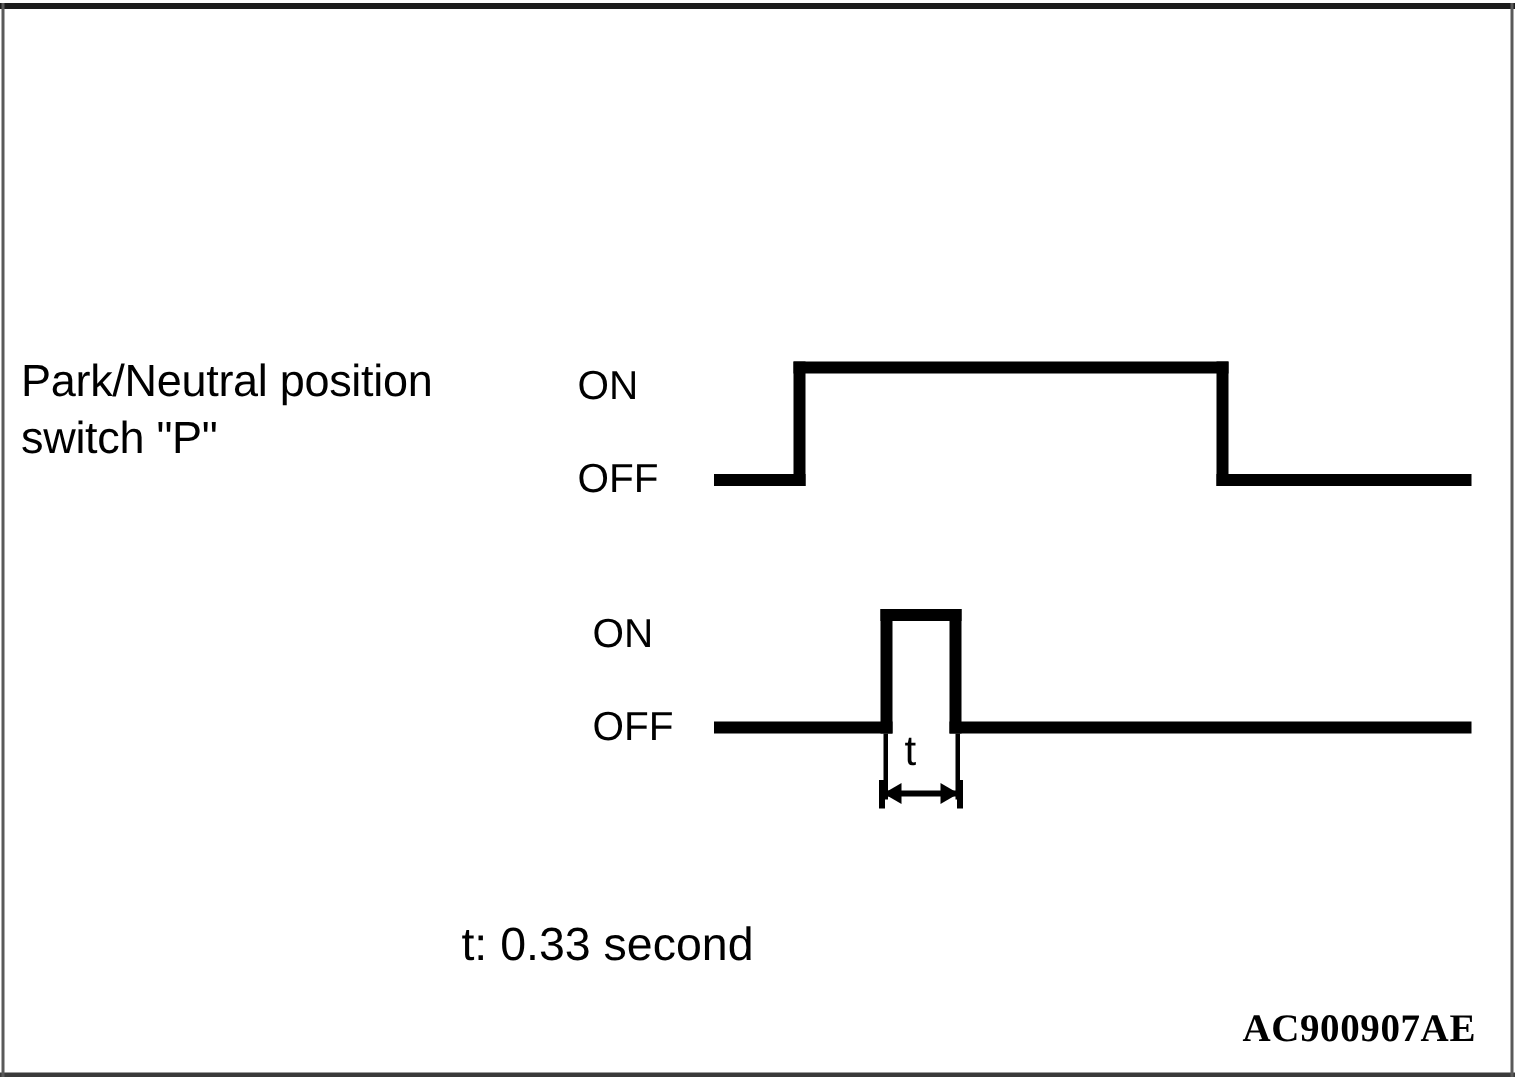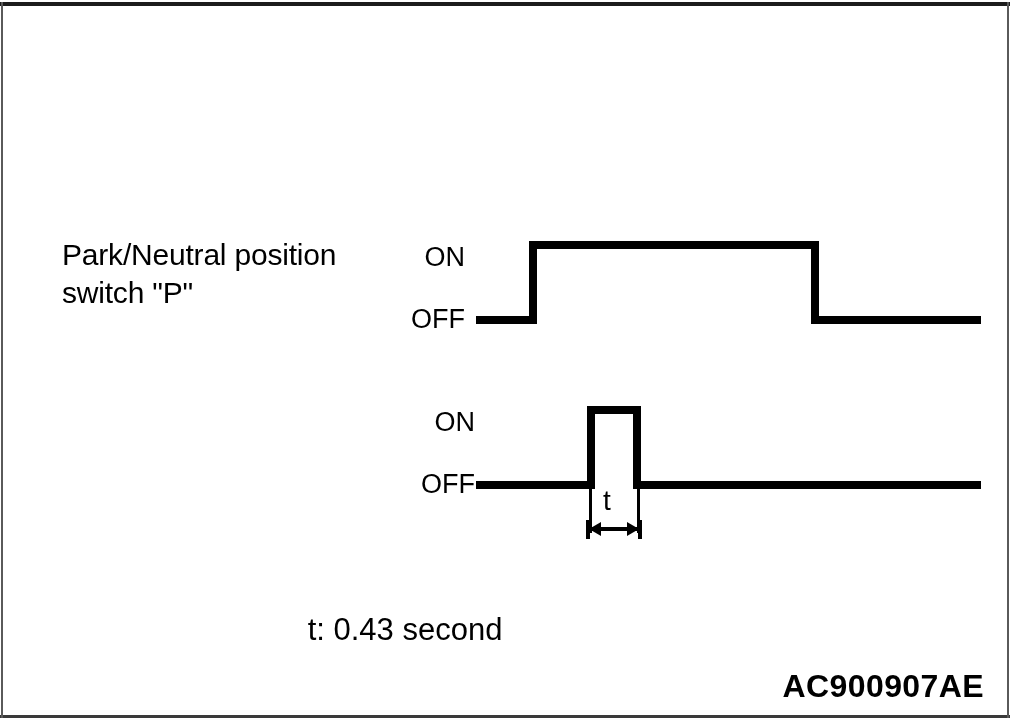--- a/index.html
+++ b/index.html
@@ -30,32 +30,31 @@
   .frame-right  { left: 1007px; top: 2px; width: 2px;   height: 716px; background:#5a5a5a; }
 
   
   .row-label {
     position: absolute;
     color: #000000;
     font-size: 30px;
     line-height: 38px;
     letter-spacing: -0.2px;
     white-space: pre-line;
-    margin-left: 48px;
   }
   #label-pnp  { left: 14px; top: 236px; }
   #label-unlock { left: 14px; top: 430px; }
 
   
   .state-label {
     position: absolute;
     color: #000000;
     font-size: 27px;
     line-height: 27px;
-    text-align: right;
+    text-align: left;
     width: 80px;
   }
   #w1-on  { left: 385px; top: 244px; }
   #w1-off { left: 385px; top: 306px; }
   #w2-on  { left: 395px; top: 409px; }
   #w2-off { left: 395px; top: 471px; }
 
   
   .seg {
     position: absolute;
@@ -106,24 +105,25 @@
     line-height: 40px;
     padding-right: 200px;
     box-sizing: border-box;
   }
 
   #doc-code {
     position: absolute;
     right: 26px;
     top: 668px;
     color: #000000;
-    font-size: 32px;
+    font-size: 26px;
     line-height: 36px;
     font-weight: bold;
     letter-spacing: 0.4px;
+    font-family: Liberation Serif, serif;
   }
 </style>
 </head>
 <body>
 
 <div id="figure">
 
   <div class="frame-line frame-top"></div>
   <div class="frame-line frame-bottom"></div>
   <div class="frame-line frame-left"></div>
@@ -158,17 +158,17 @@
 
   <div class="dim-symbol" style="left:603px; top:487px;">t</div>
 
   <div class="dim-tick" style="left:586px; top:520px; height:19px;"></div>
   <div class="dim-tick" style="left:638px; top:520px; height:19px;"></div>
 
   <div class="dim-line" style="left:590px; top:527px; width:48px;"></div>
   <div class="arrow-head arrow-left" style="left:589px; top:522px;"></div>
   <div class="arrow-head arrow-right" style="left:627px; top:522px;"></div>
 
-  <div id="caption">t: 0.43 second</div>
+  <div id="caption">t: 0.33 second</div>
 
   <div id="doc-code">AC900907AE</div>
 
 </div>
 
 </body></html>

